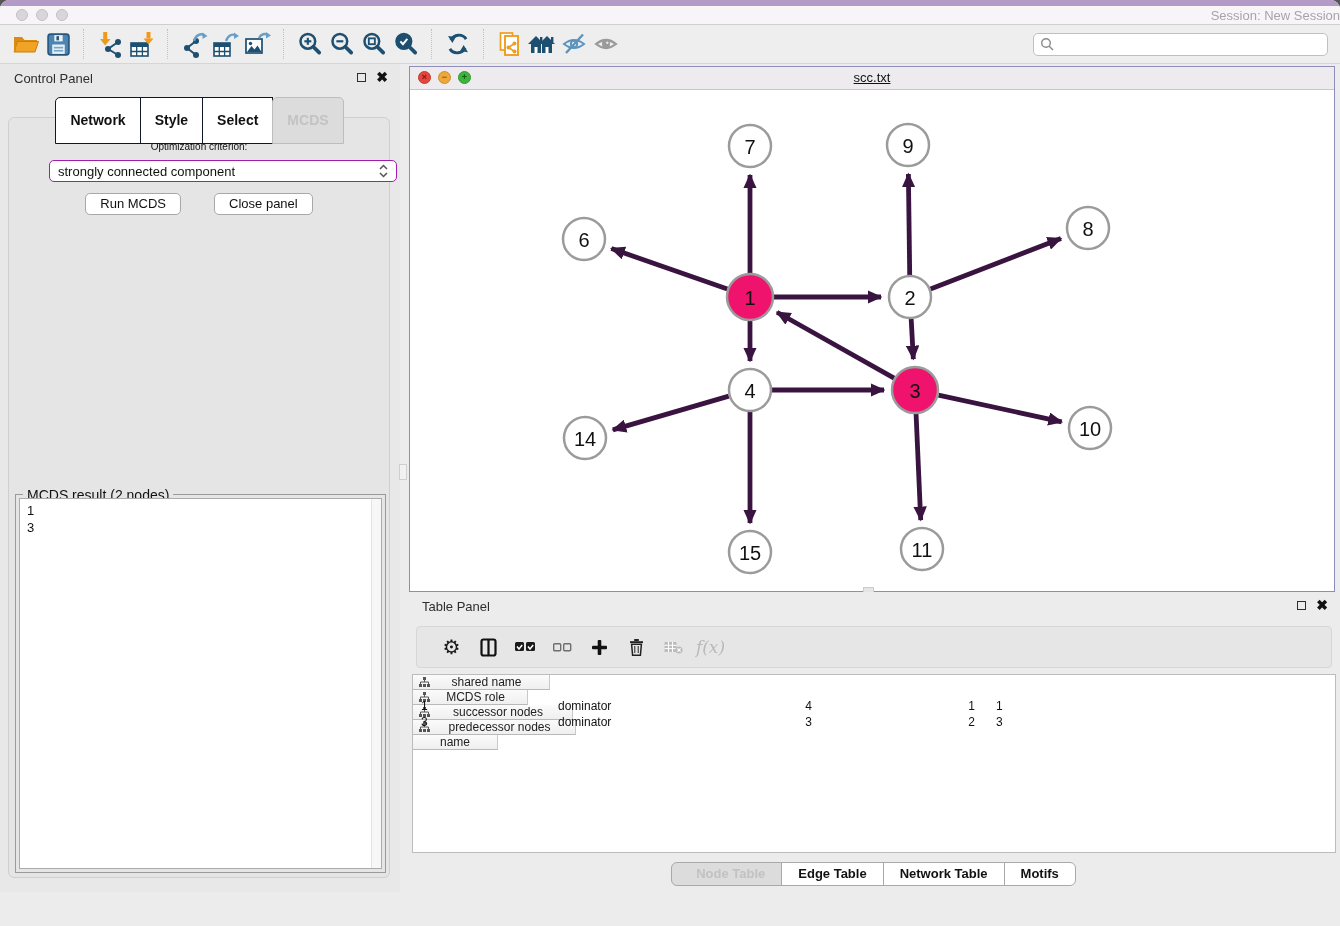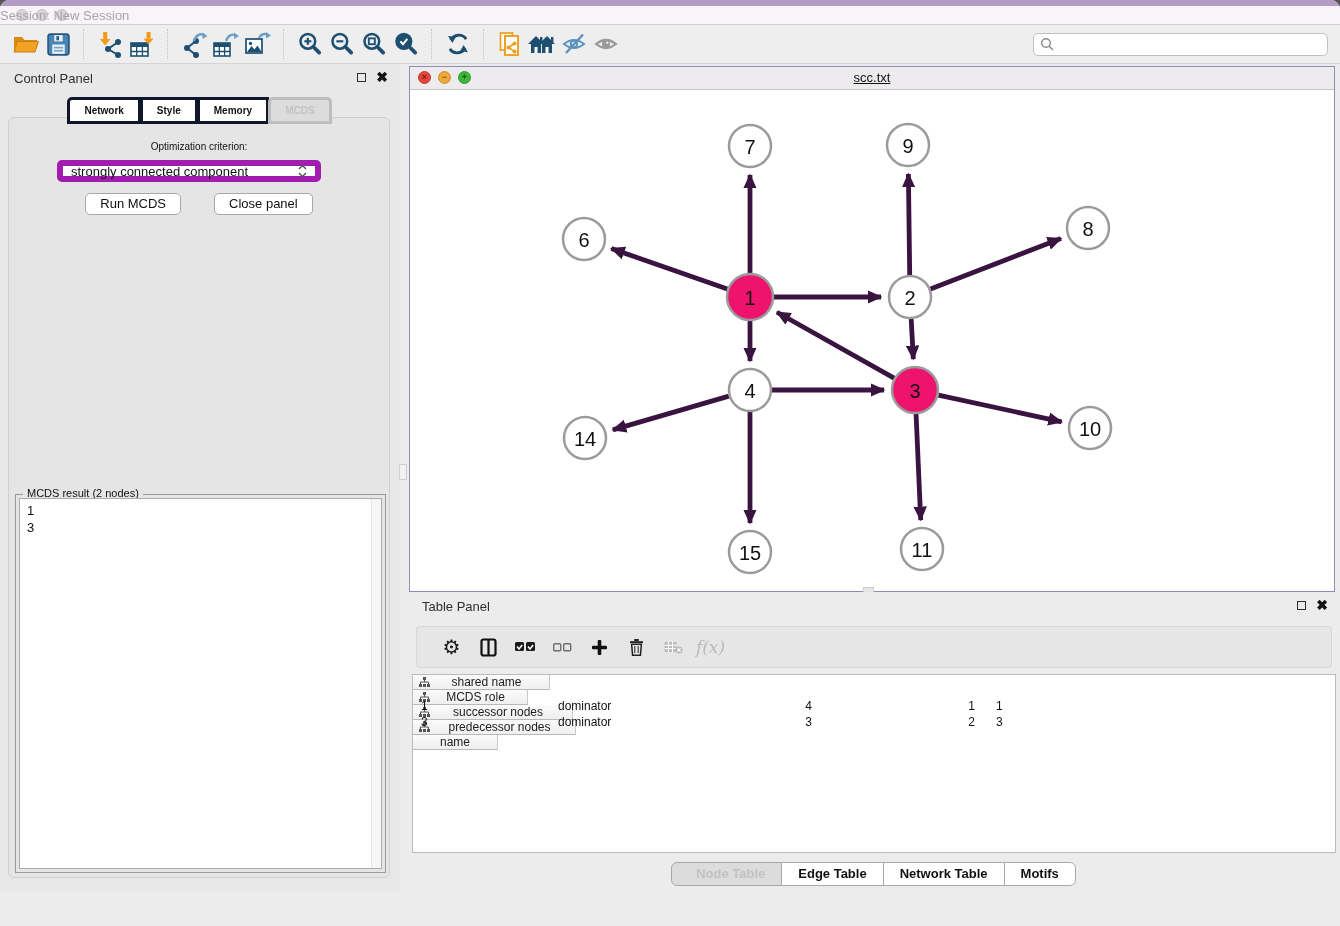--- a/index.html
+++ b/index.html
@@ -3,53 +3,53 @@
 <meta charset="utf-8">
 <style>
   html,body{margin:0;padding:0;background:#555;}
   .app{position:relative;width:1340px;height:926px;background:#ececec;
        font-family:"Liberation Sans",sans-serif;overflow:hidden;border-radius:9px 9px 0 0;}
   
   .top-strip{position:absolute;left:0;top:0;right:0;height:6px;background:#b49bc7;border-radius:9px 9px 0 0;}
   .titlebar{position:absolute;left:0;top:6px;right:0;height:18px;background:#f7f5f7;border-bottom:1px solid #cfcdcf;}
   .traffic{position:absolute;left:16px;top:3px;display:flex;gap:8px;}
   .traffic .light{width:12px;height:12px;border-radius:50%;background:#d9d6d9;border:1px solid #c3c0c3;box-sizing:border-box;}
-  .title-text{position:absolute;left:0;right:0;top:2px;text-align:left;font-size:13px;color:#a9a2aa;}
+  .title-text{position:absolute;left:0;right:0;top:2px;text-align:right;font-size:13px;color:#a9a2aa;}
   .toolbar{position:absolute;left:0;top:25px;right:0;height:39px;background:#efeeef;border-bottom:1px solid #d6d4d6;
            display:flex;align-items:center;padding:0 10px;box-sizing:border-box;}
   .tb-icon{width:32px;height:32px;display:flex;align-items:center;justify-content:center;cursor:pointer;}
   .tb-sep{width:1px;height:30px;border-left:1px dotted #c2c2c2;margin:0 9px;}
   .tb-spacer{flex:1;}
   .search-box{width:295px;height:23px;background:#fff;border:1px solid #c0c0c0;border-radius:5px;
               display:flex;align-items:center;padding:0 6px;box-sizing:border-box;margin-right:2px;}
   .search-box input{border:none;outline:none;flex:1;font-size:12px;background:transparent;margin-left:4px;font-family:"Liberation Sans",sans-serif;}
   
   .control-panel{position:absolute;left:0;top:64px;width:400px;height:828px;background:#e9e8e9;}
   .panel-header{position:relative;height:28px;padding-left:31px;}
   .panel-title{position:absolute;left:14px;top:7px;font-size:13px;color:#2e2e2e;}
   .panel-controls{position:absolute;right:12px;top:7px;display:flex;gap:10px;align-items:center;}
   .float-icon{width:9px;height:9px;border:1.5px solid #2e2e2e;box-sizing:border-box;cursor:pointer;}
   .close-icon{font-size:14px;font-weight:bold;color:#111;line-height:12px;cursor:pointer;}
   .cp-tabs{position:absolute;left:0;right:0;top:33px;display:flex;justify-content:center;z-index:2;}
-  .cp-tab{height:21px;line-height:21px;padding:0 14px;background:#fff;border:3px solid #0f172a;margin-left:-1px;
-          font-size:10px;font-weight:bold;color:#111;cursor:pointer;}
+  .cp-tab{height:21px;line-height:21px;padding:12px 14px;background:#fff;border:1px solid #0f172a;margin-left:-1px;
+          font-size:14px;font-weight:bold;color:#111;cursor:pointer;}
   .cp-tab:first-child{border-radius:5px 0 0 0;}
   .cp-tab:last-child{border-radius:0 5px 0 0;}
   .cp-tab.selected-disabled{background:#dcdcdc;color:#c3c3c3;border-color:#bdbdbd;border-radius:5px 5px 0 0;}
   .cp-content{position:absolute;left:8px;top:53px;width:382px;height:761px;background:#e6e5e6;
               border:1px solid #d0cfd0;border-radius:6px;box-sizing:border-box;}
   .opt-label{margin-top:23px;text-align:center;font-size:10px;color:#111;}
-  .criterion-select{position:absolute;left:48px;top:42px;width:264px;height:22px;background:#fff;border:6px solid #a21caf;
+  .criterion-select{position:absolute;left:40px;top:42px;width:348px;height:22px;background:#fff;border:1px solid #a21caf;
                     border-radius:5px;display:flex;align-items:center;padding:0 8px;box-sizing:border-box;font-size:13px;color:#111;cursor:pointer;}
   .criterion-select .sel-text{flex:1;}
   .buttons-row{position:absolute;top:75px;left:0;right:0;display:flex;justify-content:center;gap:33px;}
   .btn{height:22px;line-height:20px;padding:0 14px;background:#fff;border:1px solid #a8a8a8;border-radius:5px;
        font-size:13px;color:#111;cursor:pointer;box-sizing:border-box;}
   .result-group{position:absolute;left:6px;top:376px;width:369px;height:377px;border:1px solid #9a9a9a;}
-  .result-label{position:absolute;top:-8px;left:7px;background:#e6e5e6;padding:0 4px;font-size:11px;color:#111;}
+  .result-label{position:absolute;top:-8px;left:7px;background:#e6e5e6;padding:0 4px;font-size:14px;color:#111;}
   .result-inner{position:absolute;left:3px;top:3px;right:3px;bottom:3px;background:#fff;border:1px solid #ababab;}
   .result-text{position:absolute;left:7px;top:3px;font-size:13px;color:#111;line-height:17px;}
   .result-scrollbar{position:absolute;right:0;top:0;bottom:0;width:9px;background:#f7f7f7;border-left:1px solid #e4e4e4;cursor:pointer;}
   .v-grip{position:absolute;left:399px;top:464px;width:8px;height:16px;background:#f1f1f1;border:1px solid #cfcfcf;box-sizing:border-box;cursor:col-resize;}
   
   .net-frame{position:absolute;left:409px;top:66px;width:926px;height:526px;border:1px solid #8d8cba;background:#fff;box-sizing:border-box;}
   .net-titlebar{height:22px;background:#edebed;border-bottom:1px solid #c9c6c9;position:relative;}
   .net-title{text-align:center;font-size:13px;color:#111;line-height:21px;text-decoration:underline;}
   .net-lights{position:absolute;left:8px;top:4px;display:flex;gap:7px;}
   .light-btn{width:13px;height:13px;border-radius:50%;display:flex;align-items:center;justify-content:center;
@@ -268,21 +268,21 @@
     <div class="panel-header">
       <div class="panel-title">Control Panel</div>
       <div class="panel-controls">
         <div class="float-icon"></div>
         <div class="close-icon">✖</div>
       </div>
     </div>
     <div class="cp-tabs">
         <div class="cp-tab">Network</div>
         <div class="cp-tab">Style</div>
-        <div class="cp-tab">Memory</div>
+        <div class="cp-tab">Select</div>
         <div class="cp-tab selected-disabled">MCDS</div>
       </div>
     <div class="cp-content">
       <div class="opt-label">Optimization criterion:</div>
       <div class="criterion-select">
         <span class="sel-text">strongly connected component</span>
         <svg width="9" height="14" viewBox="0 0 9 14">
           <path d="M1 5 L4.5 1.5 L8 5" fill="none" stroke="#555" stroke-width="1.5"></path>
           <path d="M1 9 L4.5 12.5 L8 9" fill="none" stroke="#555" stroke-width="1.5"></path>
         </svg>

